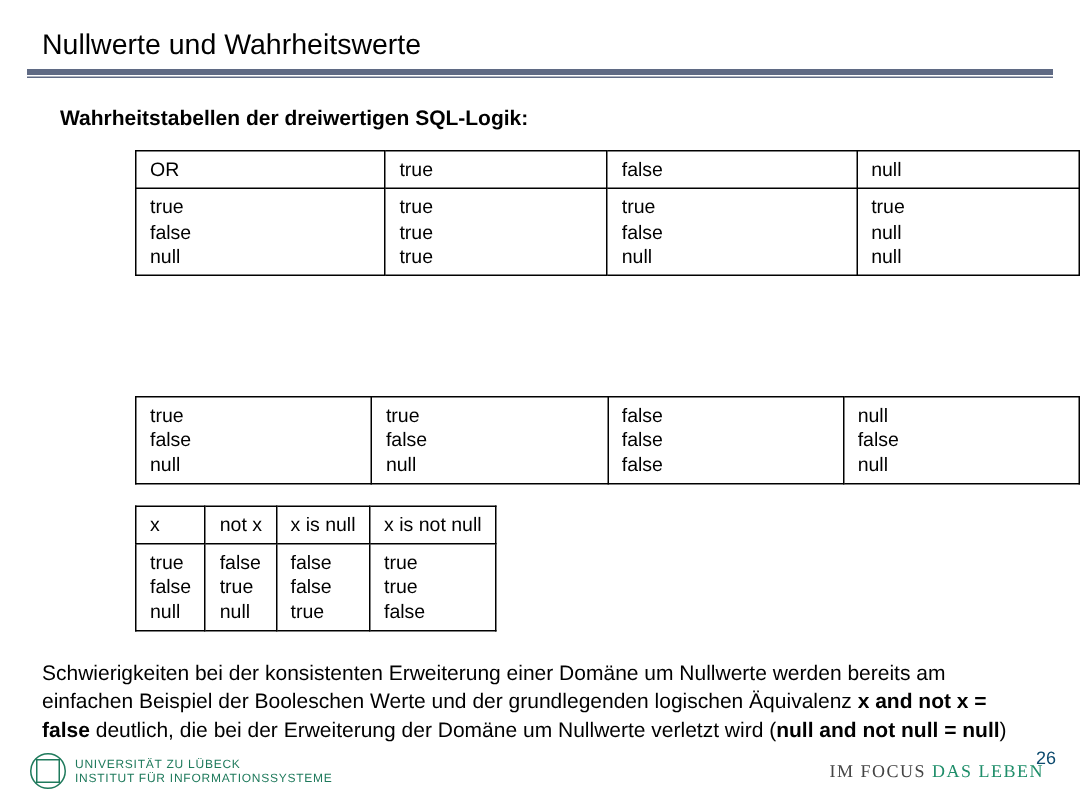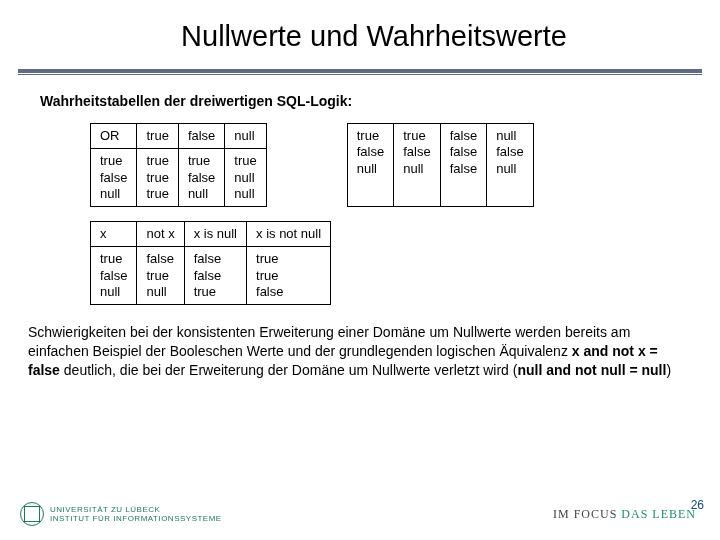--- a/index.html
+++ b/index.html
@@ -13,42 +13,42 @@
     position: relative;
     overflow: hidden;
   }
   .slide {
     position: relative;
     width: 720px;
     height: 540px;
     box-sizing: border-box;
   }
   .title {
-    font-size: 29px;
-    padding: 20px 0 16px 28px;
-    text-align: center;
+    font-size: 19px;
+    padding: 20px 0 4px 28px;
   }
   .rule-thick {
     border-top: 4px solid #5f6a84;
     margin: 0 18px 1px 18px;
   }
   .rule-thin {
     border-top: 1px solid #5f6a84;
     margin: 0 18px;
   }
   .subtitle {
     font-size: 14px;
     font-weight: bold;
     padding: 18px 0 14px 40px;
   }
   .tables-row1 {
     display: flex;
     gap: 80px;
     padding-left: 90px;
     margin-bottom: 14px;
+    flex-direction: column;
   }
   .tables-row2 {
     padding-left: 90px;
     margin-bottom: 18px;
   }
   table.truth {
     border-collapse: collapse;
     font-size: 13px;
   }
   table.truth td, table.truth th {

